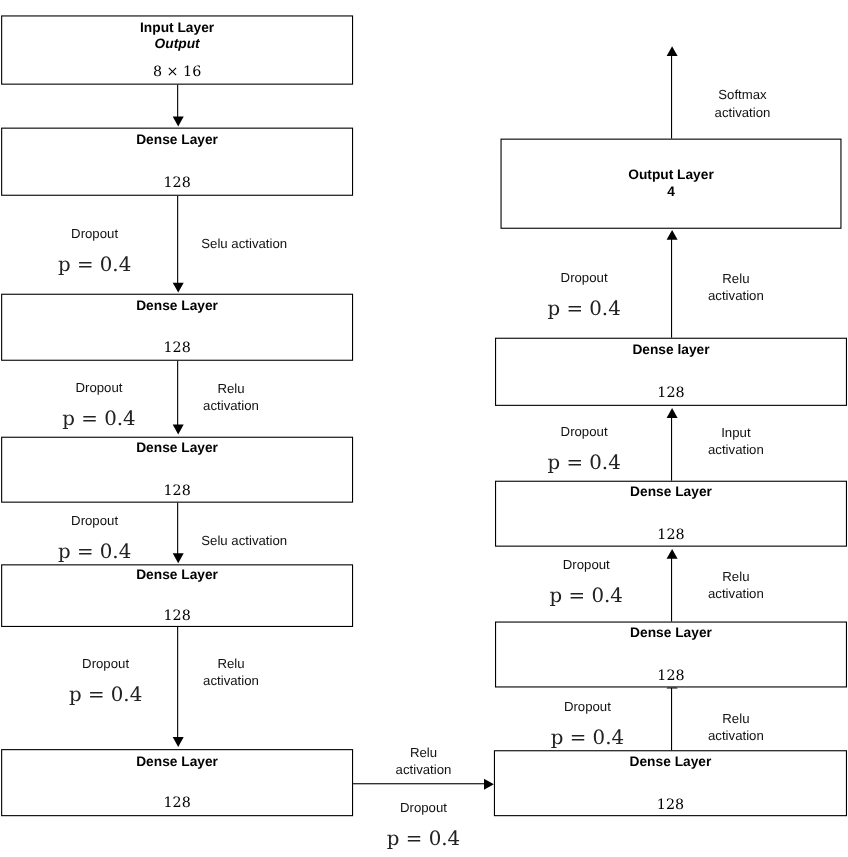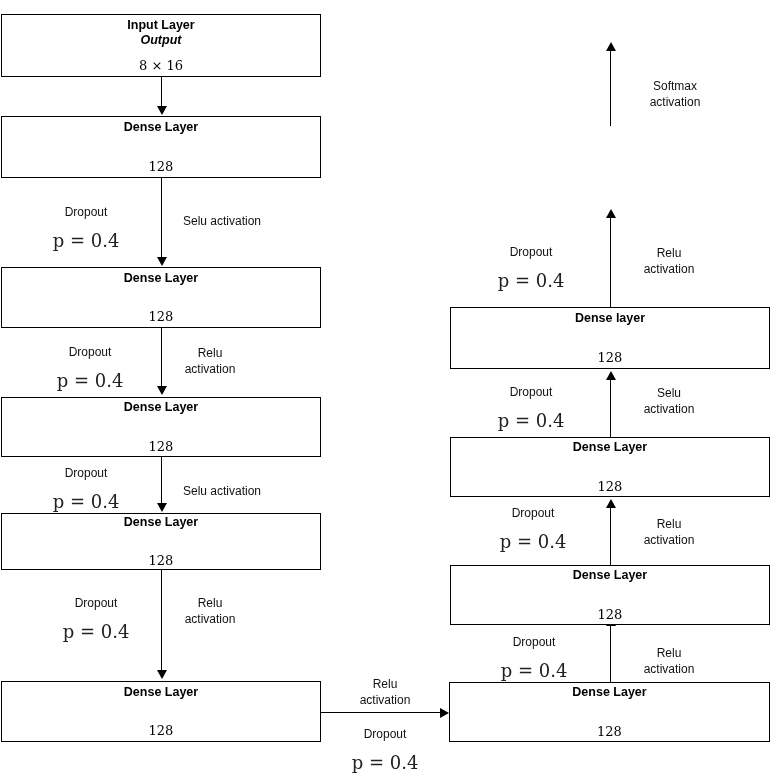--- a/index.html
+++ b/index.html
@@ -217,34 +217,38 @@
 
   <div class="box" style="left:450px; top:437px; width:320px; height:60px;">
     <div class="title">Dense Layer</div>
     <div class="units">128</div>
   </div>
 
   <div class="vline" style="left:610px; top:379px; height:58px;"></div>
   <div class="arrowhead-up" style="left:605.5px; top:371px;"></div>
   <div class="lbl" style="left:481px; top:384px; width:100px;">Dropout</div>
   <div class="lbl-math" style="left:481px; top:410px; width:100px;">p = 0.4</div>
-  <div class="lbl" style="left:629px; top:385px; width:80px;">Selu
+  <div class="lbl" style="left:629px; top:385px; width:80px;">Input
 activation</div>
 
   <div class="box" style="left:450px; top:307px; width:320px; height:62px;">
     <div class="title">Dense layer</div>
     <div class="units">128</div>
   </div>
 
   <div class="vline" style="left:610px; top:217px; height:90px;"></div>
   <div class="arrowhead-up" style="left:605.5px; top:209px;"></div>
   <div class="lbl" style="left:481px; top:244px; width:100px;">Dropout</div>
   <div class="lbl-math" style="left:481px; top:270px; width:100px;">p = 0.4</div>
   <div class="lbl" style="left:629px; top:245px; width:80px;">Relu
 activation</div>
 
+  <div class="box" style="left:455px; top:126px; width:310px; height:82px;">
+    <div class="title">Output Layer</div>
+    <div class="units-tight">4</div>
+  </div>
 
   <div class="vline" style="left:610px; top:50px; height:76px;"></div>
   <div class="arrowhead-up" style="left:605.5px; top:42px;"></div>
   <div class="lbl" style="left:630px; top:64px; width:90px;margin-top:14px;">Softmax
 activation</div>
 
 </div>
 
 </body></html>

